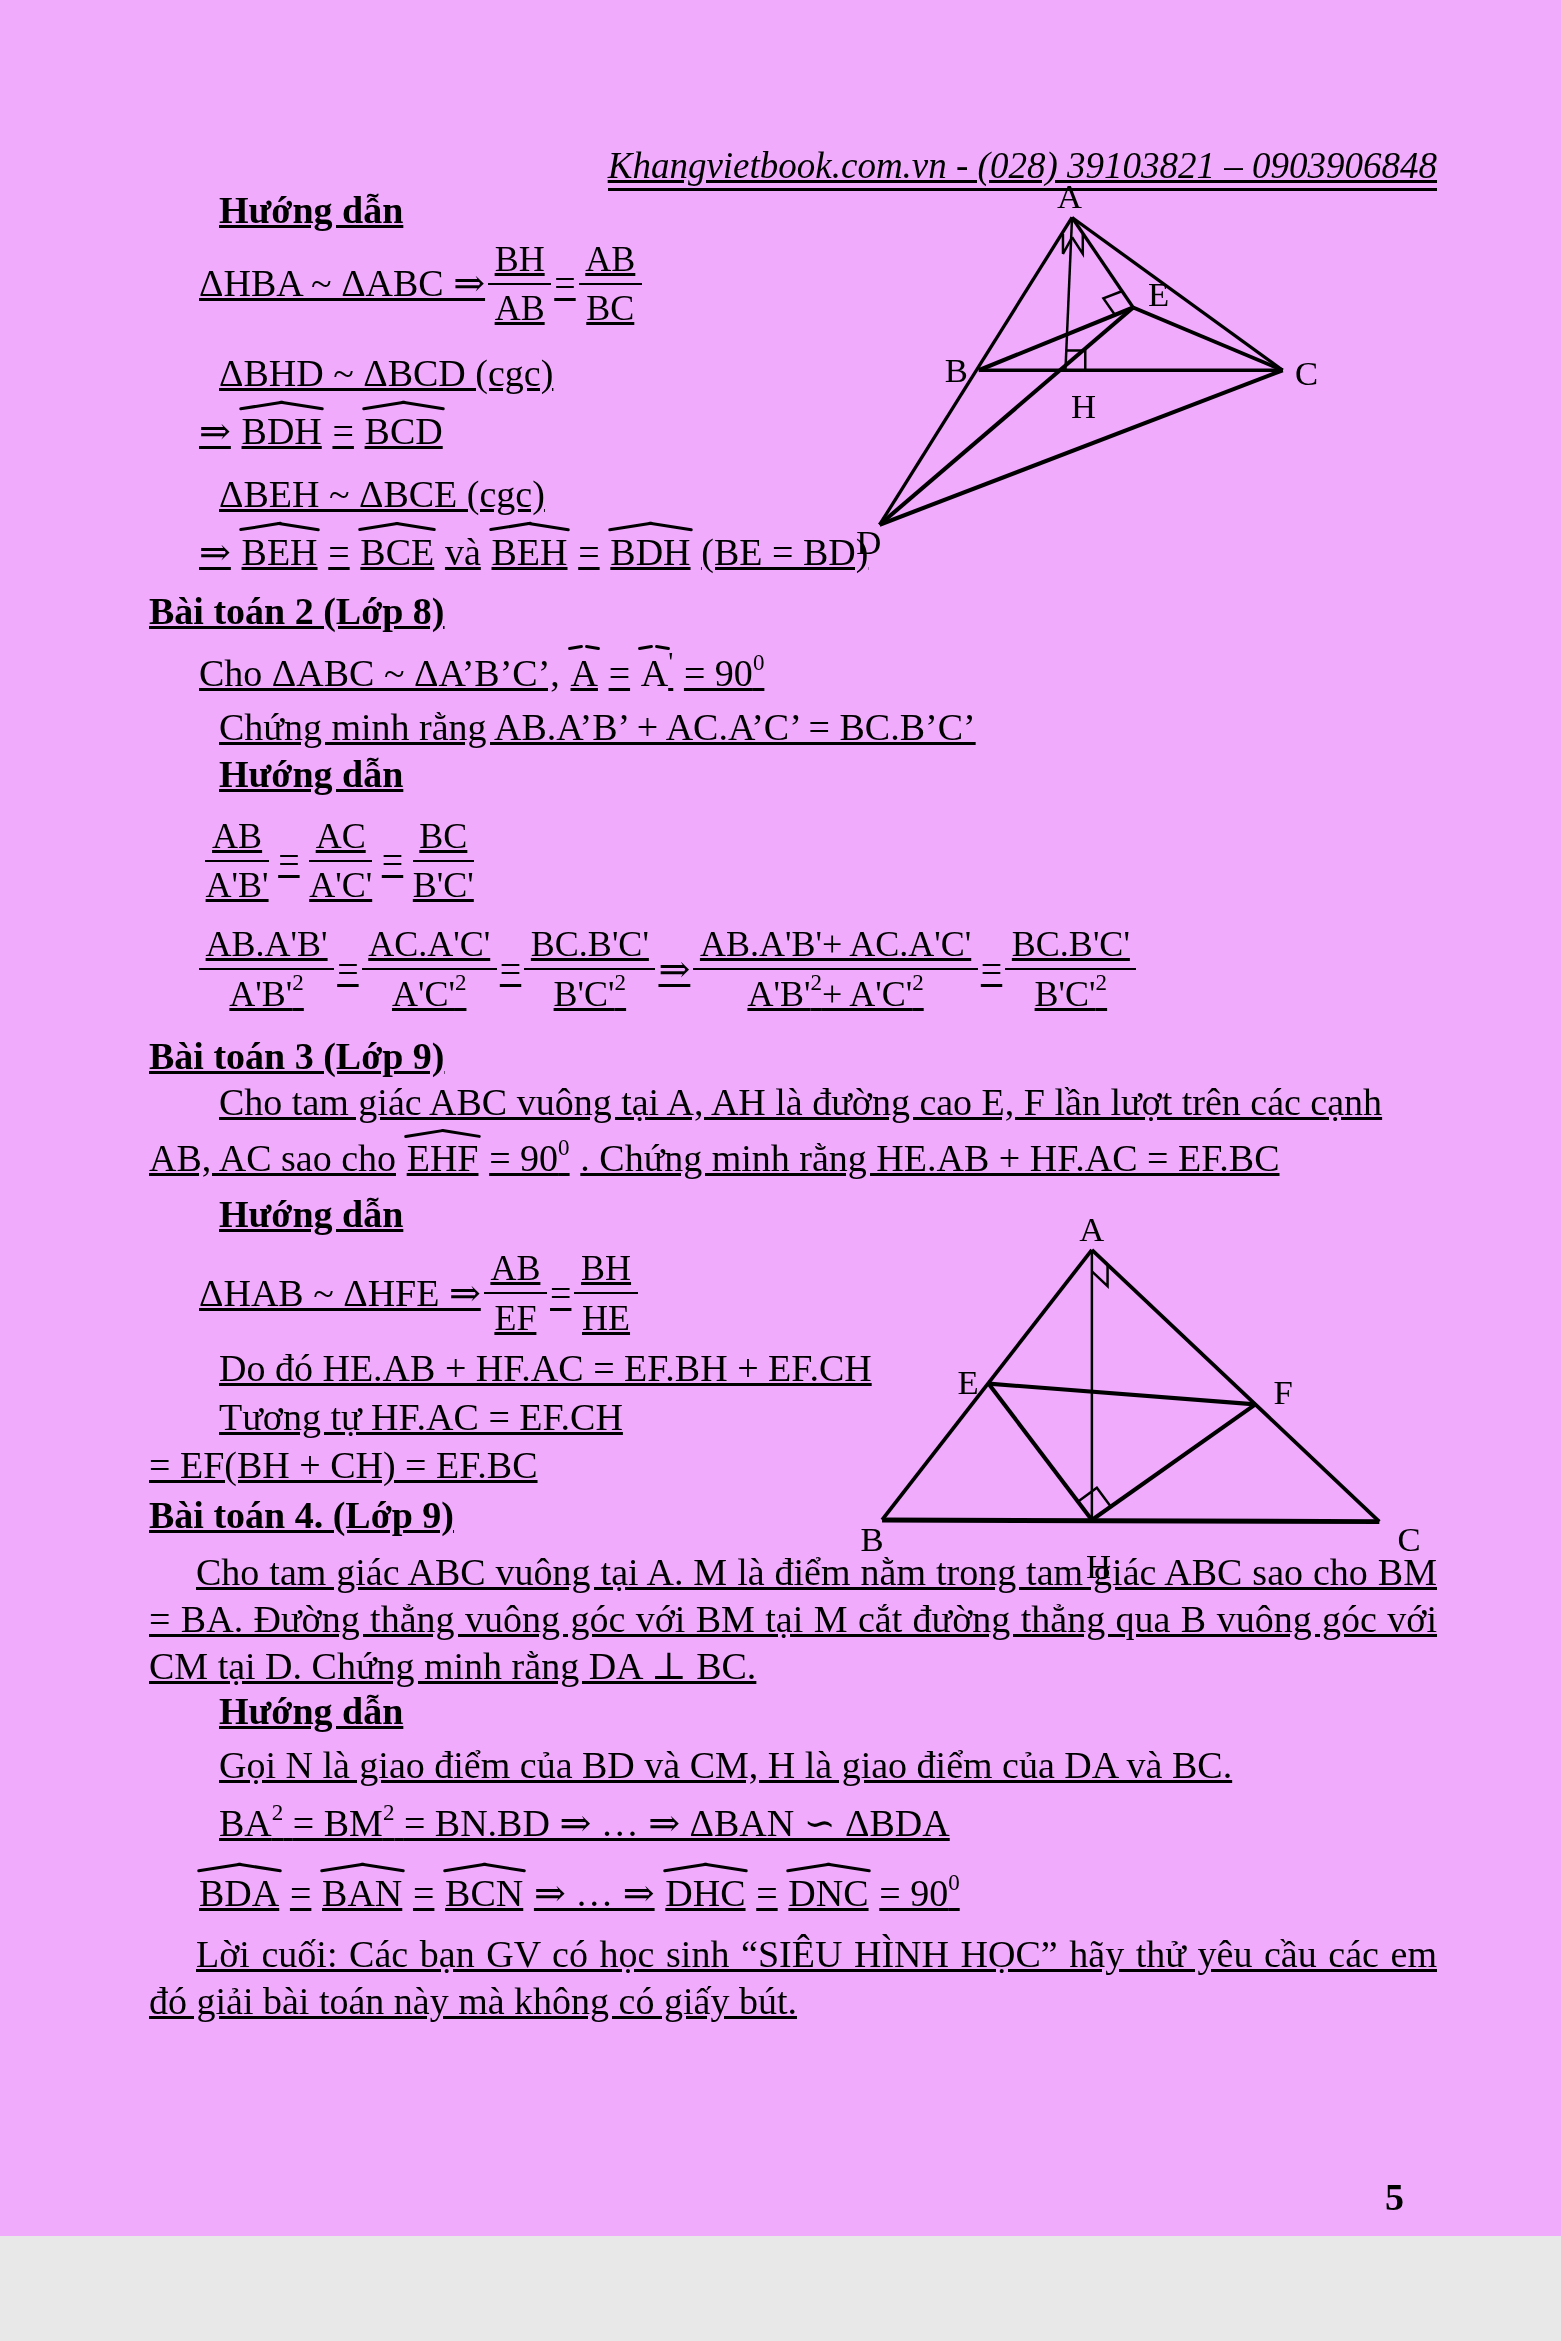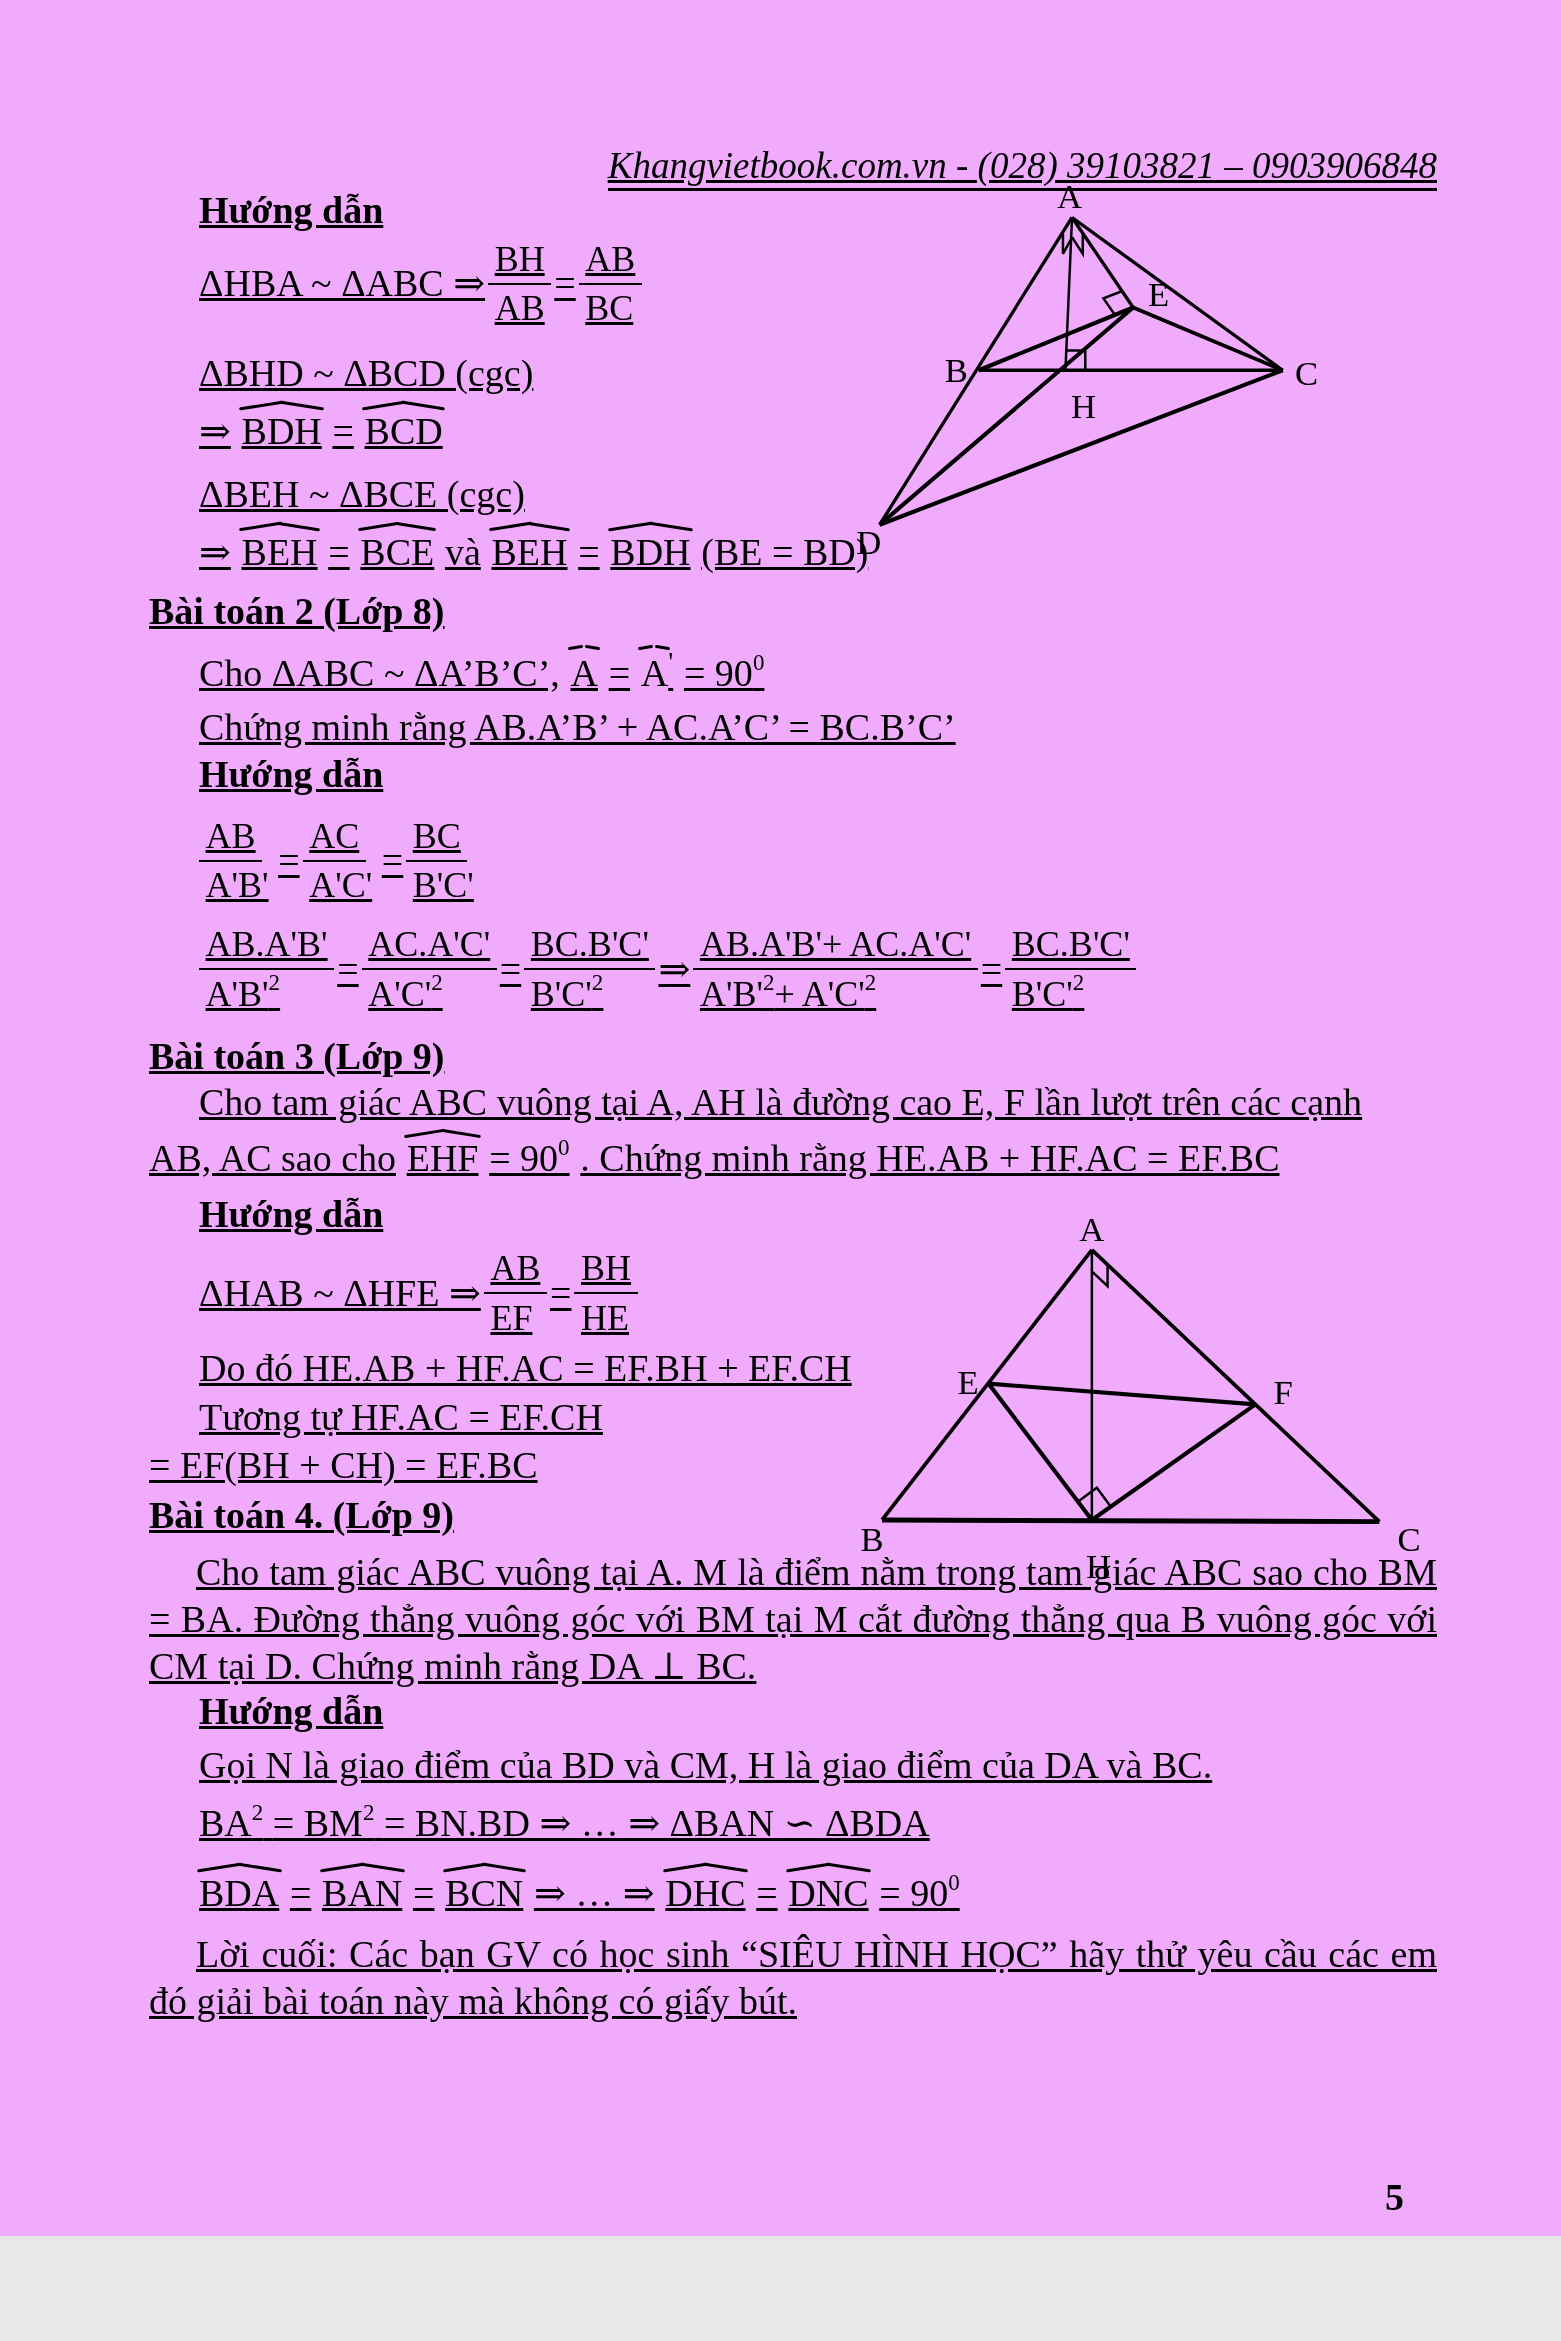--- a/index.html
+++ b/index.html
@@ -2,24 +2,24 @@
 <html style="font-size:13.2px"><head>
 <meta charset="utf-8">
 <style>
   html,body{margin:0;padding:0;background:#e8e8e8;}
   .page{position:relative;width:1561px;height:2236px;background:#f0abfc;color:#000;
         font-family:"Liberation Serif","DejaVu Serif",serif;font-size:38px;line-height:43px;overflow:hidden;text-decoration:underline;}
   .content{padding:142px 124px 0 149px;}
   .hdr{text-align:right;line-height:46px;}
   .hdr .hdr-text{font-style:italic;font-size:37px;border-bottom:3.3px solid #000;padding-bottom:1.7px;}
   .bold{font-weight:bold;}
-  .ind{margin-left:50px;}
+  .ind{margin-left:70px;}
   .line{white-space:nowrap;}
   .mrow{display:flex;align-items:center;gap:3px;margin-left:50px;}
-  .frac{display:inline-flex;flex-direction:column;align-items:flex-start;text-align:center;
+  .frac{display:inline-flex;flex-direction:column;align-items:center;text-align:center;
         font-size:36px;line-height:41px;}
   .frac .num{padding:0 6.6px 3.3px;border-bottom:2.9px solid #000;}
   .frac .den{padding:3.3px 6.6px 0;}
   .angrow{display:flex;align-items:baseline;gap:10.7px;margin-left:50px;padding-top:13.2px;white-space:nowrap;}
   .angrow.noind{margin-left:0;}
   .grp{white-space:nowrap;}
   .hat{position:relative;display:inline-block;line-height:1.1;}
   .hat::before,.hat::after{content:"";position:absolute;top:-6.6px;height:3px;background:#000;border-radius:1.7px;}
   .hat::before{left:-2.5px;width:56%;transform:rotate(-9deg);}
   .hat::after{right:-2.5px;width:56%;transform:rotate(9deg);}

